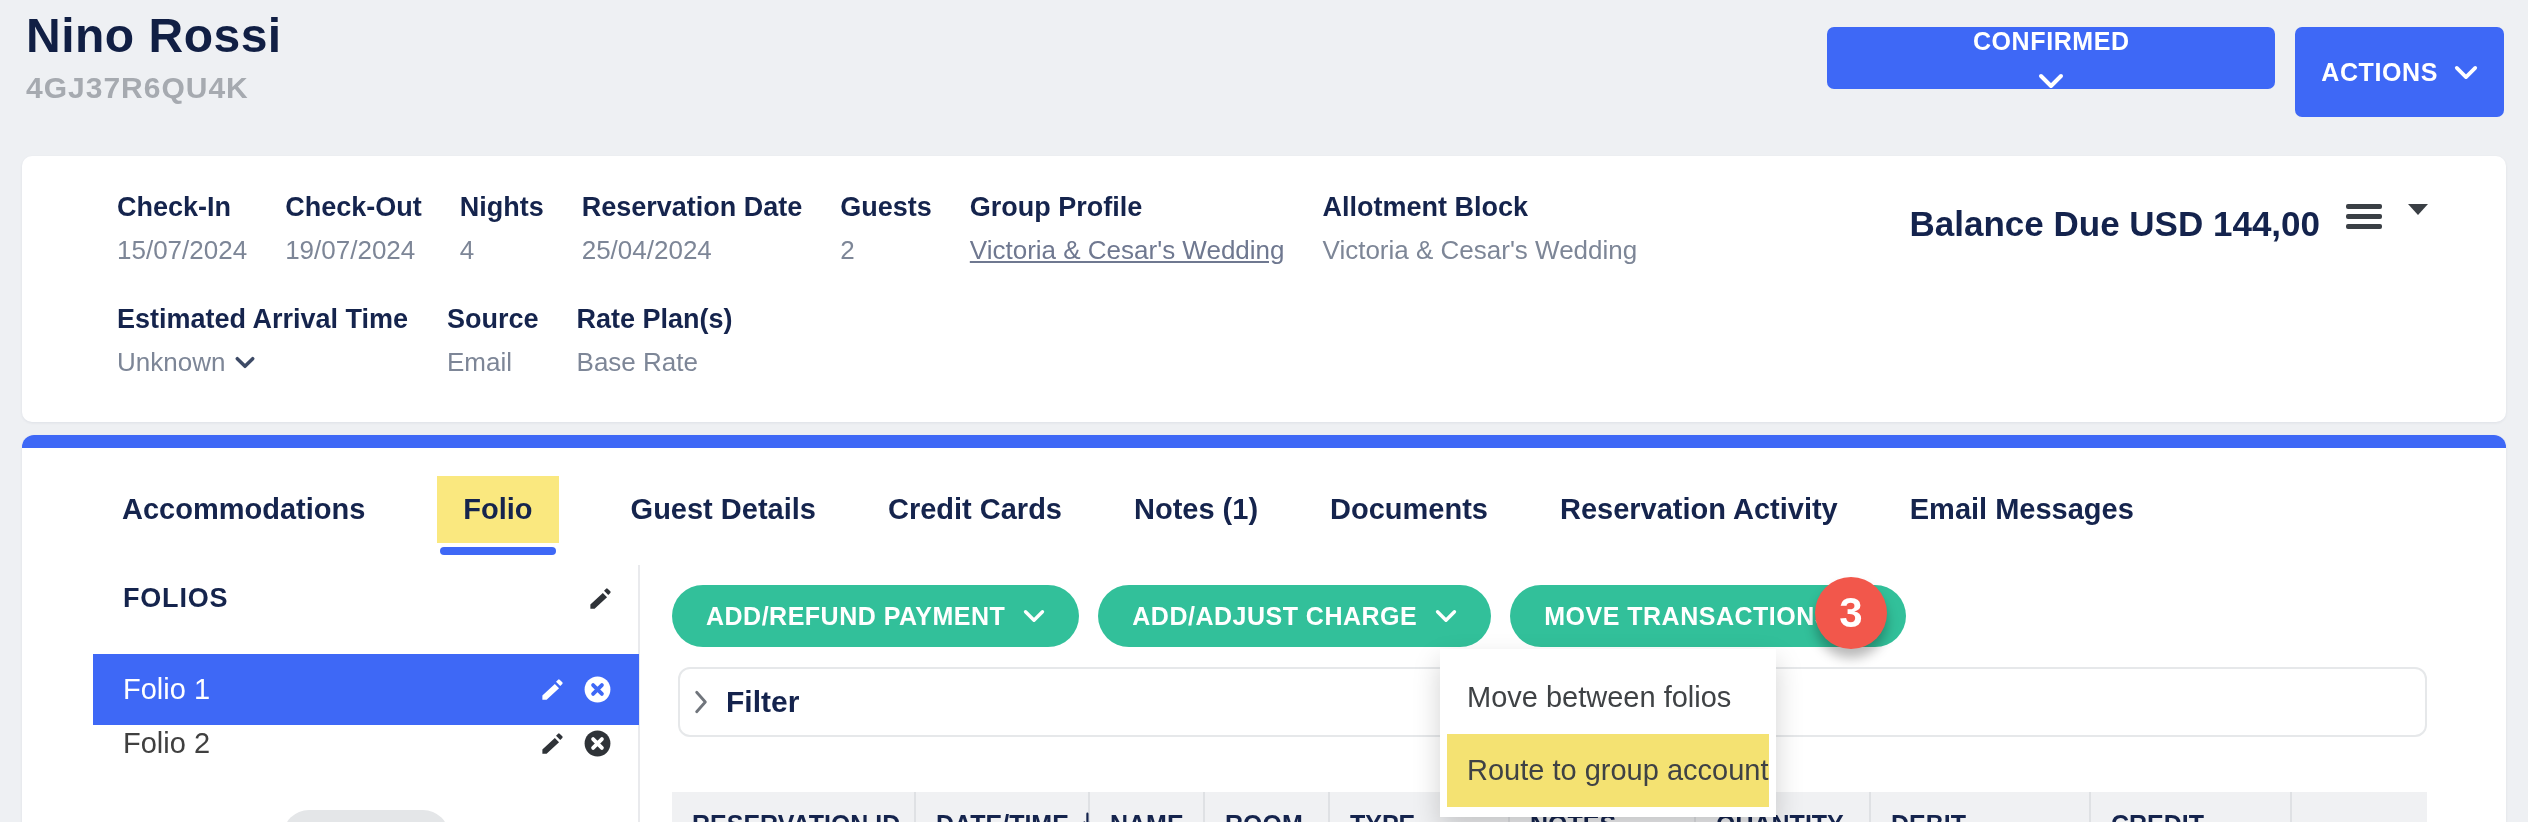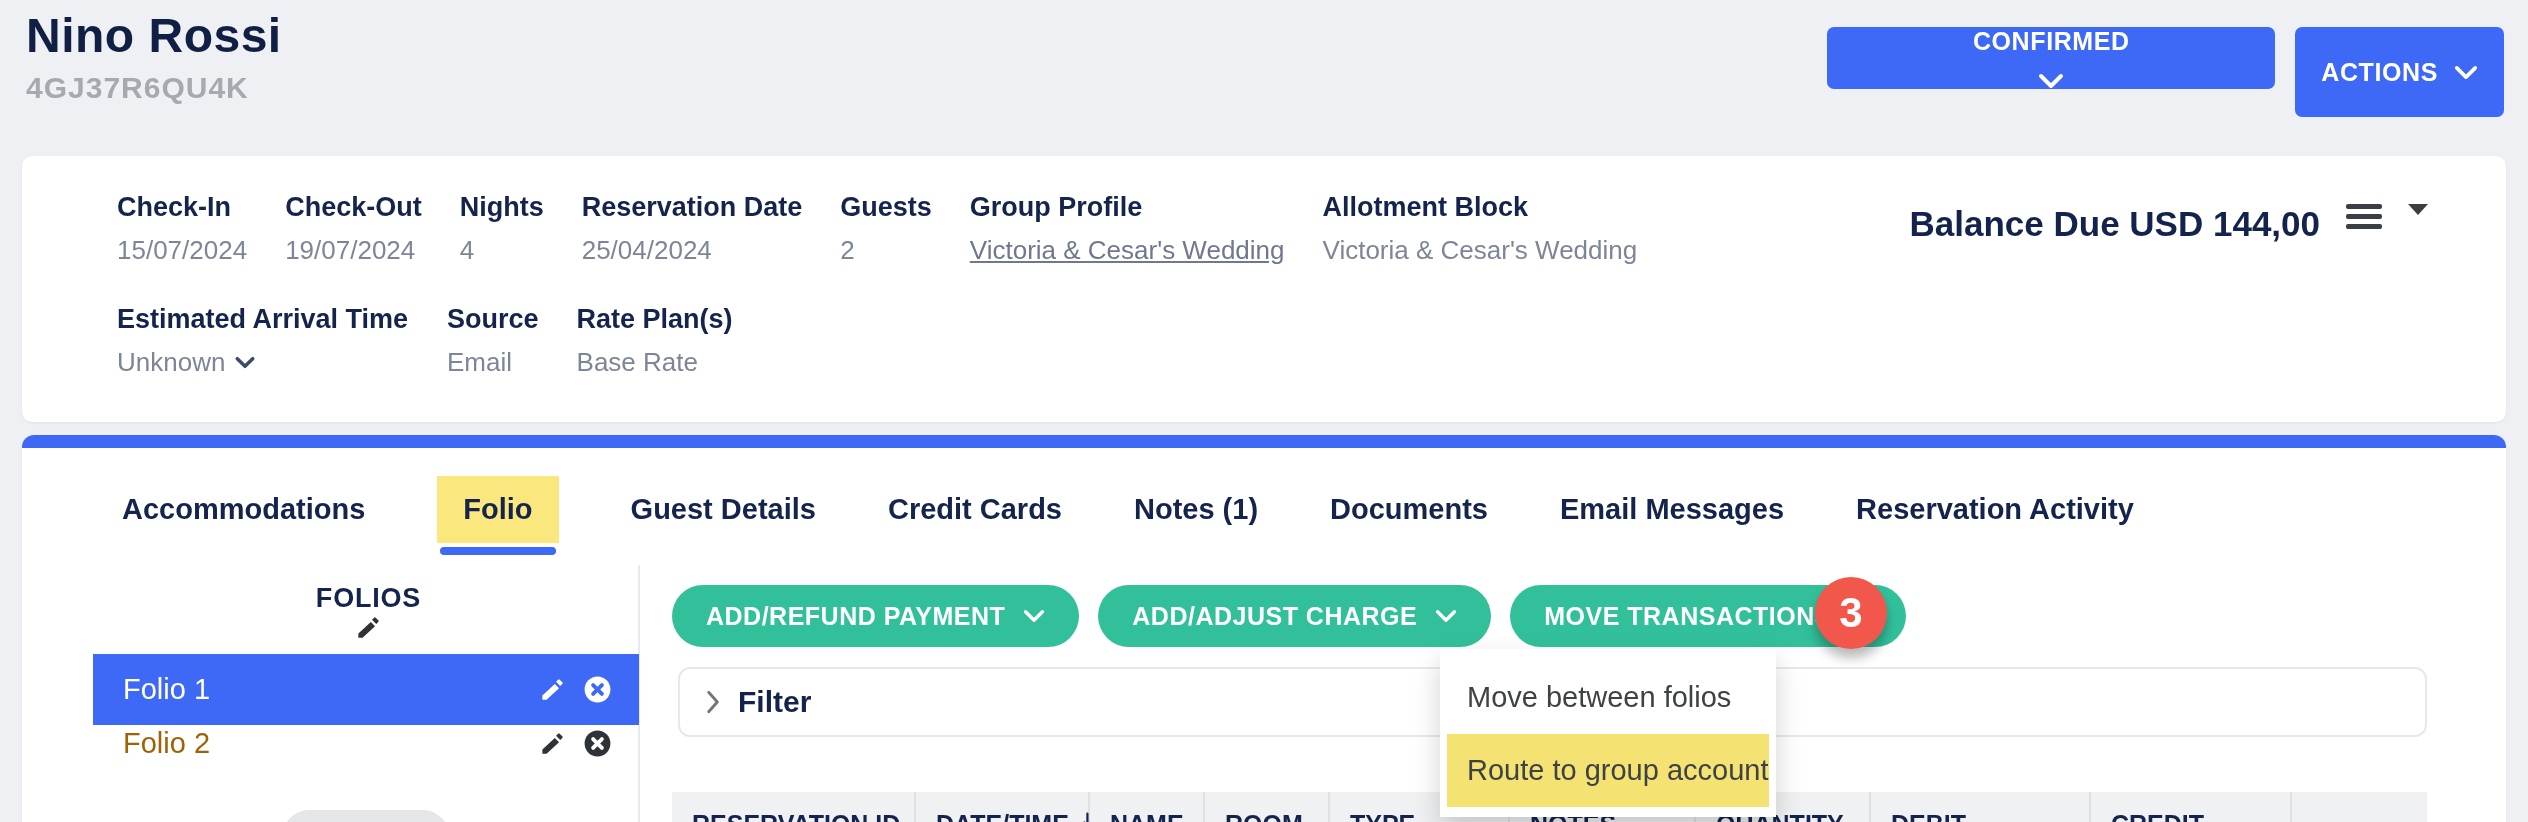--- a/index.html
+++ b/index.html
@@ -52,26 +52,26 @@
   .tab{font-size:29px;font-weight:bold;color:#15244d;cursor:pointer;white-space:nowrap;padding:17px 0;}
   .tab.active{background:#fae87f;padding:17px 26px;position:relative;}
   .tab.active::after{
     content:"";position:absolute;left:3px;right:3px;bottom:-12px;height:8px;
     background:#3e68f6;border-radius:4px;
   }
   
   .sidebar-divider{position:absolute;left:616px;top:130px;bottom:0;width:2px;background:#e9eaed;}
   .sidebar-header{
     position:absolute;left:0;top:148px;width:616px;box-sizing:border-box;
-    display:flex;justify-content:space-between;align-items:center;padding:0 24px 0 101px;flex-direction:column;
+    display:flex;justify-content:space-between;align-items:center;padding:0 24px 0 101px;
   }
   .sidebar-title{font-size:27px;font-weight:bold;letter-spacing:.8px;color:#15244d;}
   .folio-row{
     position:absolute;left:71px;width:546px;box-sizing:border-box;height:71px;
-    display:flex;align-items:center;padding:0 26px 0 30px;cursor:pointer;font-size:29px;color:#a16207;
+    display:flex;align-items:center;padding:0 26px 0 30px;cursor:pointer;font-size:29px;color:#404040;
   }
   .folio-row .name{flex:1;}
   .folio-row .row-icons{display:flex;align-items:center;gap:16px;}
   .folio-row.selected{background:#3e68f6;color:#fff;}
   .row-f1{top:200px;margin-top:19px;}
   .row-f2{top:271px;height:74px;}
   .add-folio-stub{
     position:absolute;left:261px;top:375px;width:166px;height:60px;
     background:#e4e6e8;border-radius:26px 26px 0 0;cursor:pointer;
   }
@@ -85,21 +85,21 @@
   }
   .badge{
     position:absolute;left:1793px;top:142px;width:72px;height:72px;border-radius:50%;
     background:#f2574b;color:#fff;font-size:42px;font-weight:bold;
     display:flex;align-items:center;justify-content:center;
     box-shadow:0 9px 12px rgba(0,0,0,.28);
   }
   .filter-bar{
     position:absolute;left:656px;top:232px;width:1749px;height:70px;box-sizing:border-box;
     background:#fff;border:2px solid #e6e8ea;border-radius:12px;
-    display:flex;align-items:center;gap:16px;padding-left:24px;cursor:pointer;
+    display:flex;align-items:center;gap:16px;padding-left:12px;cursor:pointer;
   }
   .filter-label{font-size:30px;font-weight:bold;color:#14234d;}
   .dropdown{
     position:absolute;left:1418px;top:214px;width:336px;background:#fff;z-index:6;
     box-shadow:0 12px 26px rgba(0,0,0,.18);padding:12px 7px 10px 7px;box-sizing:border-box;
   }
   .dropdown-item{font-size:29px;color:#3f4245;padding:20px 20px;cursor:pointer;white-space:nowrap;}
   .dropdown-item.highlight{background:#f4e272;}
   
   .table-header{position:absolute;left:650px;top:357px;display:flex;}
@@ -206,22 +206,22 @@
 <div class="card2">
   <div class="card2-topbar"></div>
 
   <div class="tabs">
     <div class="tab">Accommodations</div>
     <div class="tab active">Folio</div>
     <div class="tab">Guest Details</div>
     <div class="tab">Credit Cards</div>
     <div class="tab">Notes (1)</div>
     <div class="tab">Documents</div>
+    <div class="tab">Reservation Activity</div>
     <div class="tab">Email Messages</div>
-    <div class="tab">Reservation Activity</div>
   </div>
 
   <div class="sidebar-divider"></div>
 
   <div class="sidebar-header">
     <div class="sidebar-title">FOLIOS</div>
     <span class="icon-btn">
       <svg width="27" height="27" viewBox="0 0 24 24">
           <path d="M3 17.25V21h3.75L17.81 10.94l-3.75-3.75L3 17.25zM20.71 7.04a1 1 0 0 0 0-1.41l-2.34-2.34a1 1 0 0 0-1.41 0l-1.83 1.83 3.75 3.75 1.83-1.83z" fill="#2f3338"></path>
         </svg>

